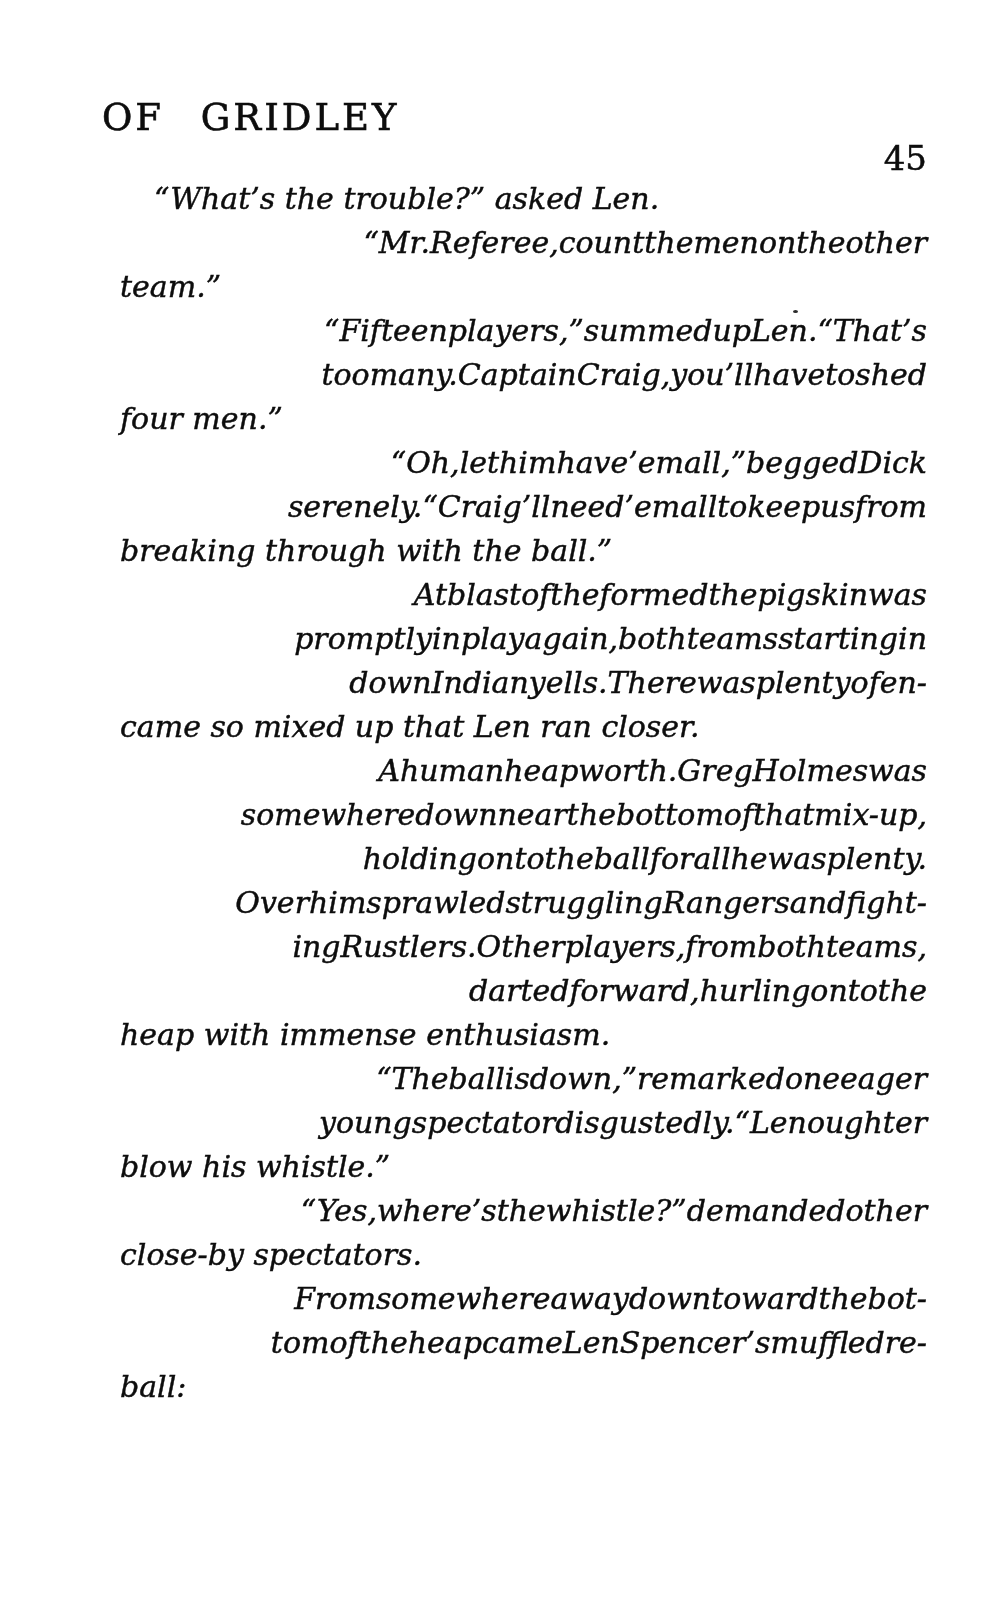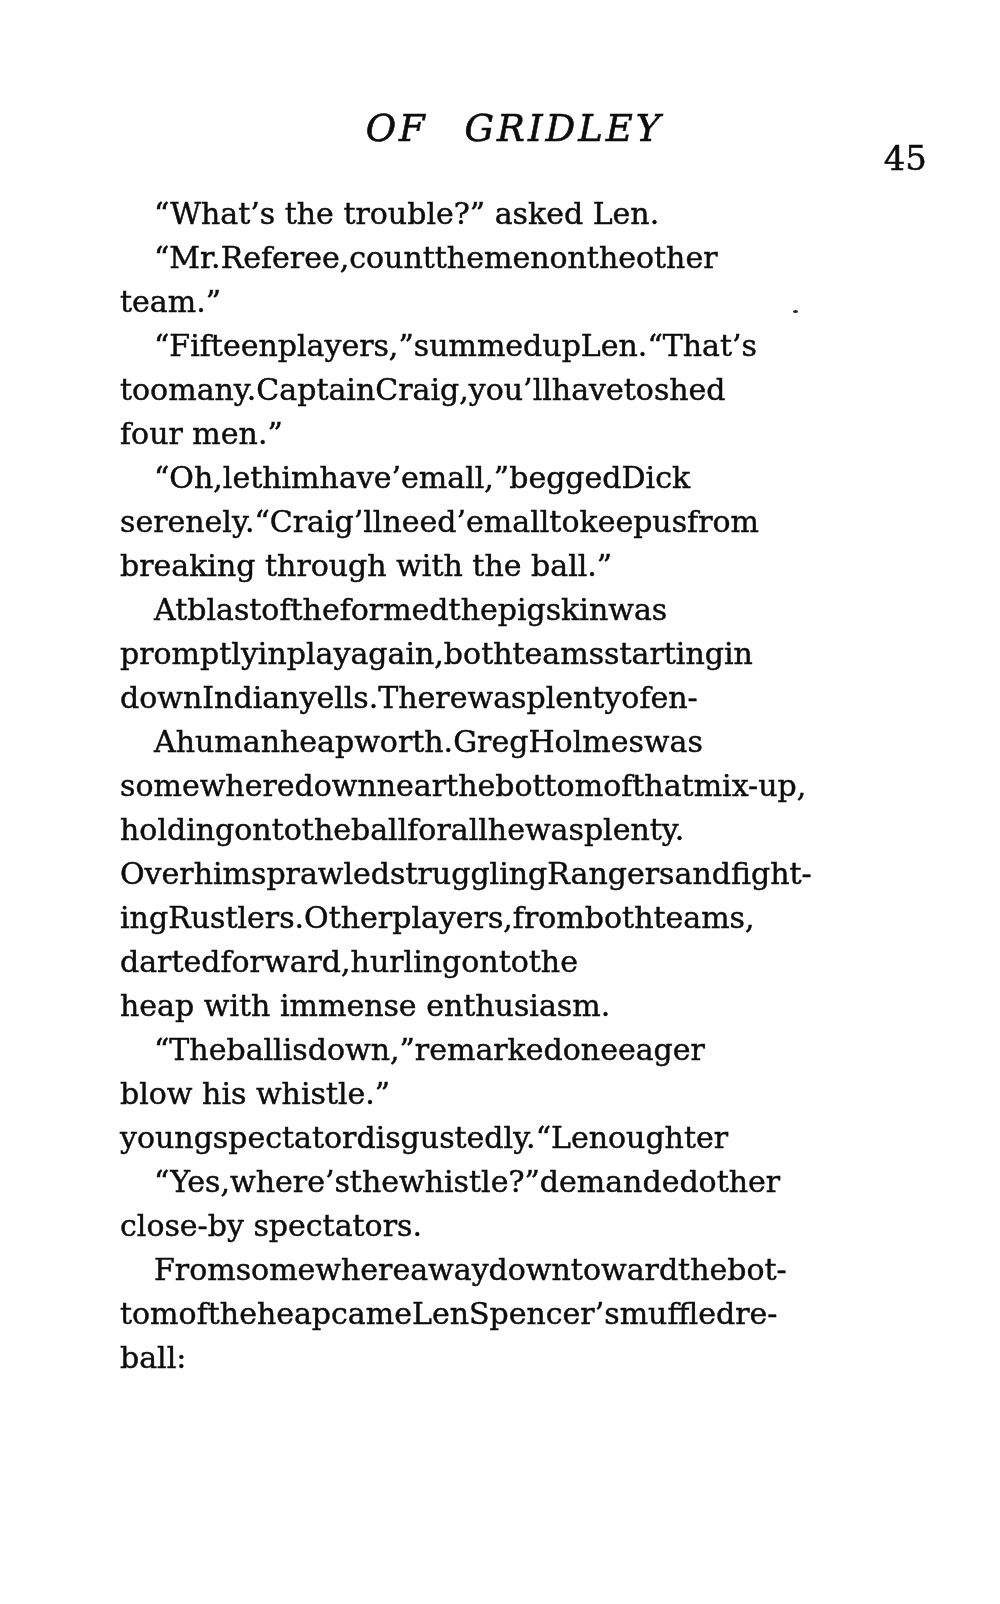--- a/index.html
+++ b/index.html
@@ -20,59 +20,58 @@
     position: absolute;
     top: 92px;
     left: 120px;
     right: 73px;
     height: 44px;
   }
   .header-title {
     position: absolute;
     left: -18px;
     right: 0;
-    top: 15px;
-    text-align: center;
+    top: 4px;
     font-size: 37px;
     letter-spacing: 3px;
     word-spacing: 22px;
     -webkit-text-stroke: 0.6px #0d0d0d;
     white-space: nowrap;
-    font-style: italic;
   }
   .page-number {
     position: absolute;
     right: 0;
     top: 3px;
     font-size: 34px;
     margin-top: 43px;
     -webkit-text-stroke: 0.5px #0d0d0d;
   }
   .page-body {
     position: absolute;
-    top: 192px;
+    top: 177px;
     left: 120px;
     width: 807px;
+    font-style: italic;
   }
   .paragraph {
     margin: 0;
   }
   .line {
     height: 44px;
     line-height: 44px;
     font-size: 30px;
     white-space: nowrap;
     -webkit-text-stroke: 0.45px #0d0d0d;
   }
   .line.indent {
     padding-left: 34px;
   }
   .line.justify {
     display: flex;
-    justify-content: flex-start;
+    justify-content: flex-end;
     align-items: baseline;
   }
   .line.ragged {
     text-align: left;
   }
   .ink-speck {
     position: absolute;
     left: 793px;
     top: 310px;
     width: 5px;
@@ -179,20 +178,21 @@
         <div class="line justify">
           <span>down</span>
           <span>Indian</span>
           <span>yells.</span>
           <span>There</span>
           <span>was</span>
           <span>plenty</span>
           <span>of</span>
           <span>en-</span>
         </div>
+        <div class="line ragged">came so mixed up that Len ran closer.</div>
       </div>
       <div class="paragraph">
         <div class="line indent justify">
           <span>A</span>
           <span>human</span>
           <span>heap</span>
           <span>worth.</span>
           <span>Greg</span>
           <span>Holmes</span>
           <span>was</span>
@@ -249,28 +249,28 @@
       <div class="paragraph">
         <div class="line indent justify">
           <span>“The</span>
           <span>ball</span>
           <span>is</span>
           <span>down,”</span>
           <span>remarked</span>
           <span>one</span>
           <span>eager</span>
         </div>
-        <div class="line ragged">blow his whistle.”</div>
         <div class="line justify">
           <span>young</span>
           <span>spectator</span>
           <span>disgustedly.</span>
           <span>“Len</span>
           <span>oughter</span>
         </div>
+        <div class="line ragged">blow his whistle.”</div>
       </div>
       <div class="paragraph">
         <div class="line indent justify">
           <span>“Yes,</span>
           <span>where’s</span>
           <span>the</span>
           <span>whistle?”</span>
           <span>demanded</span>
           <span>other</span>
         </div>

